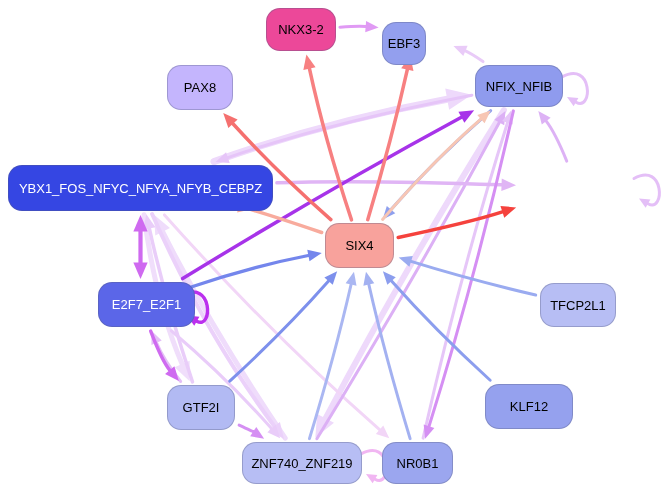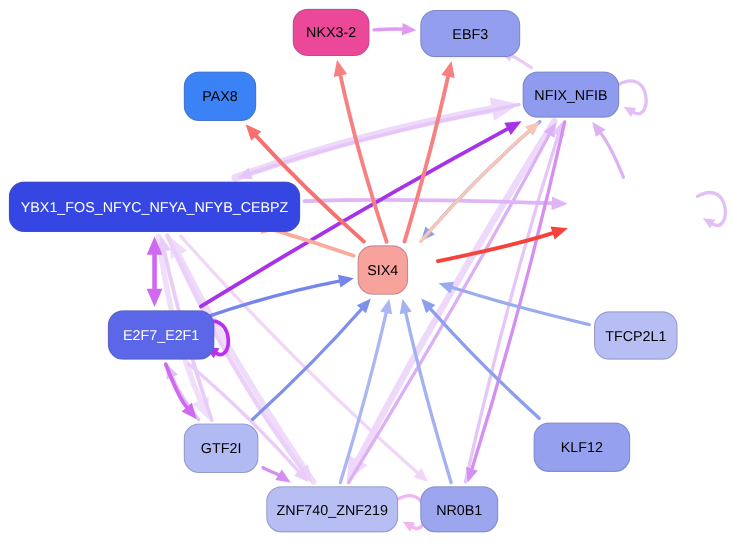--- a/index.html
+++ b/index.html
@@ -184,33 +184,33 @@
       </g>
       <g>
         <path fill="none" stroke="#f1b6f2" stroke-width="3" stroke-linecap="round" d="M 361 454 C 392 437 392 489 375.00833009490543 479.1971135162916"></path>
         <polygon points="366,474 377.38700897351583,475.0740701267003 372.62965121629503,483.3201569058829" fill="#f1b6f2"></polygon>
       </g>
     </svg>
 
   <div class="node" style="left: 266px; top: 8px; width: 70px; height: 43px; background: #ec4899; color: rgb(0, 0, 0);">
     <span class="node-label">NKX3-2</span>
   </div>
-  <div class="node" style="left: 382px; top: 9px; width: 91px; height: 43px; background: rgb(147, 159, 238); color: rgb(0, 0, 0);">
+  <div class="node" style="left: 382px; top: 22px; width: 44px; height: 43px; background: rgb(147, 159, 238); color: rgb(0, 0, 0);">
     <span class="node-label">EBF3</span>
   </div>
-  <div class="node" style="left: 167px; top: 65px; width: 66px; height: 45px; background: #3b82f6; color: rgb(0, 0, 0);">
+  <div class="node" style="left: 167px; top: 65px; width: 66px; height: 45px; background: #c4b5fd; color: rgb(0, 0, 0);">
     <span class="node-label">PAX8</span>
   </div>
   <div class="node" style="left: 475px; top: 65px; width: 88px; height: 42px; background: rgb(143, 155, 238); color: rgb(0, 0, 0);">
     <span class="node-label">NFIX_NFIB</span>
   </div>
   <div class="node" style="left: 8px; top: 165px; width: 265px; height: 46px; background: rgb(53, 70, 227); color: rgb(255, 255, 255);">
     <span class="node-label">YBX1_FOS_NFYC_NFYA_NFYB_CEBPZ</span>
   </div>
-  <div class="node" style="left: 325px; top: 223px; width: 46px; height: 45px; background: rgb(248, 162, 156); color: rgb(0, 0, 0);">
+  <div class="node" style="left: 325px; top: 223px; width: 69px; height: 45px; background: rgb(248, 162, 156); color: rgb(0, 0, 0);">
     <span class="node-label">SIX4</span>
   </div>
   <div class="node" style="left: 98px; top: 282px; width: 97px; height: 45px; background: rgb(91, 102, 232); color: rgb(255, 255, 255);">
     <span class="node-label">E2F7_E2F1</span>
   </div>
   <div class="node" style="left: 540px; top: 283px; width: 76px; height: 44px; background: rgb(183, 190, 244); color: rgb(0, 0, 0);">
     <span class="node-label">TFCP2L1</span>
   </div>
   <div class="node" style="left: 167px; top: 385px; width: 68px; height: 45px; background: rgb(178, 186, 243); color: rgb(0, 0, 0);">
     <span class="node-label">GTF2I</span>

